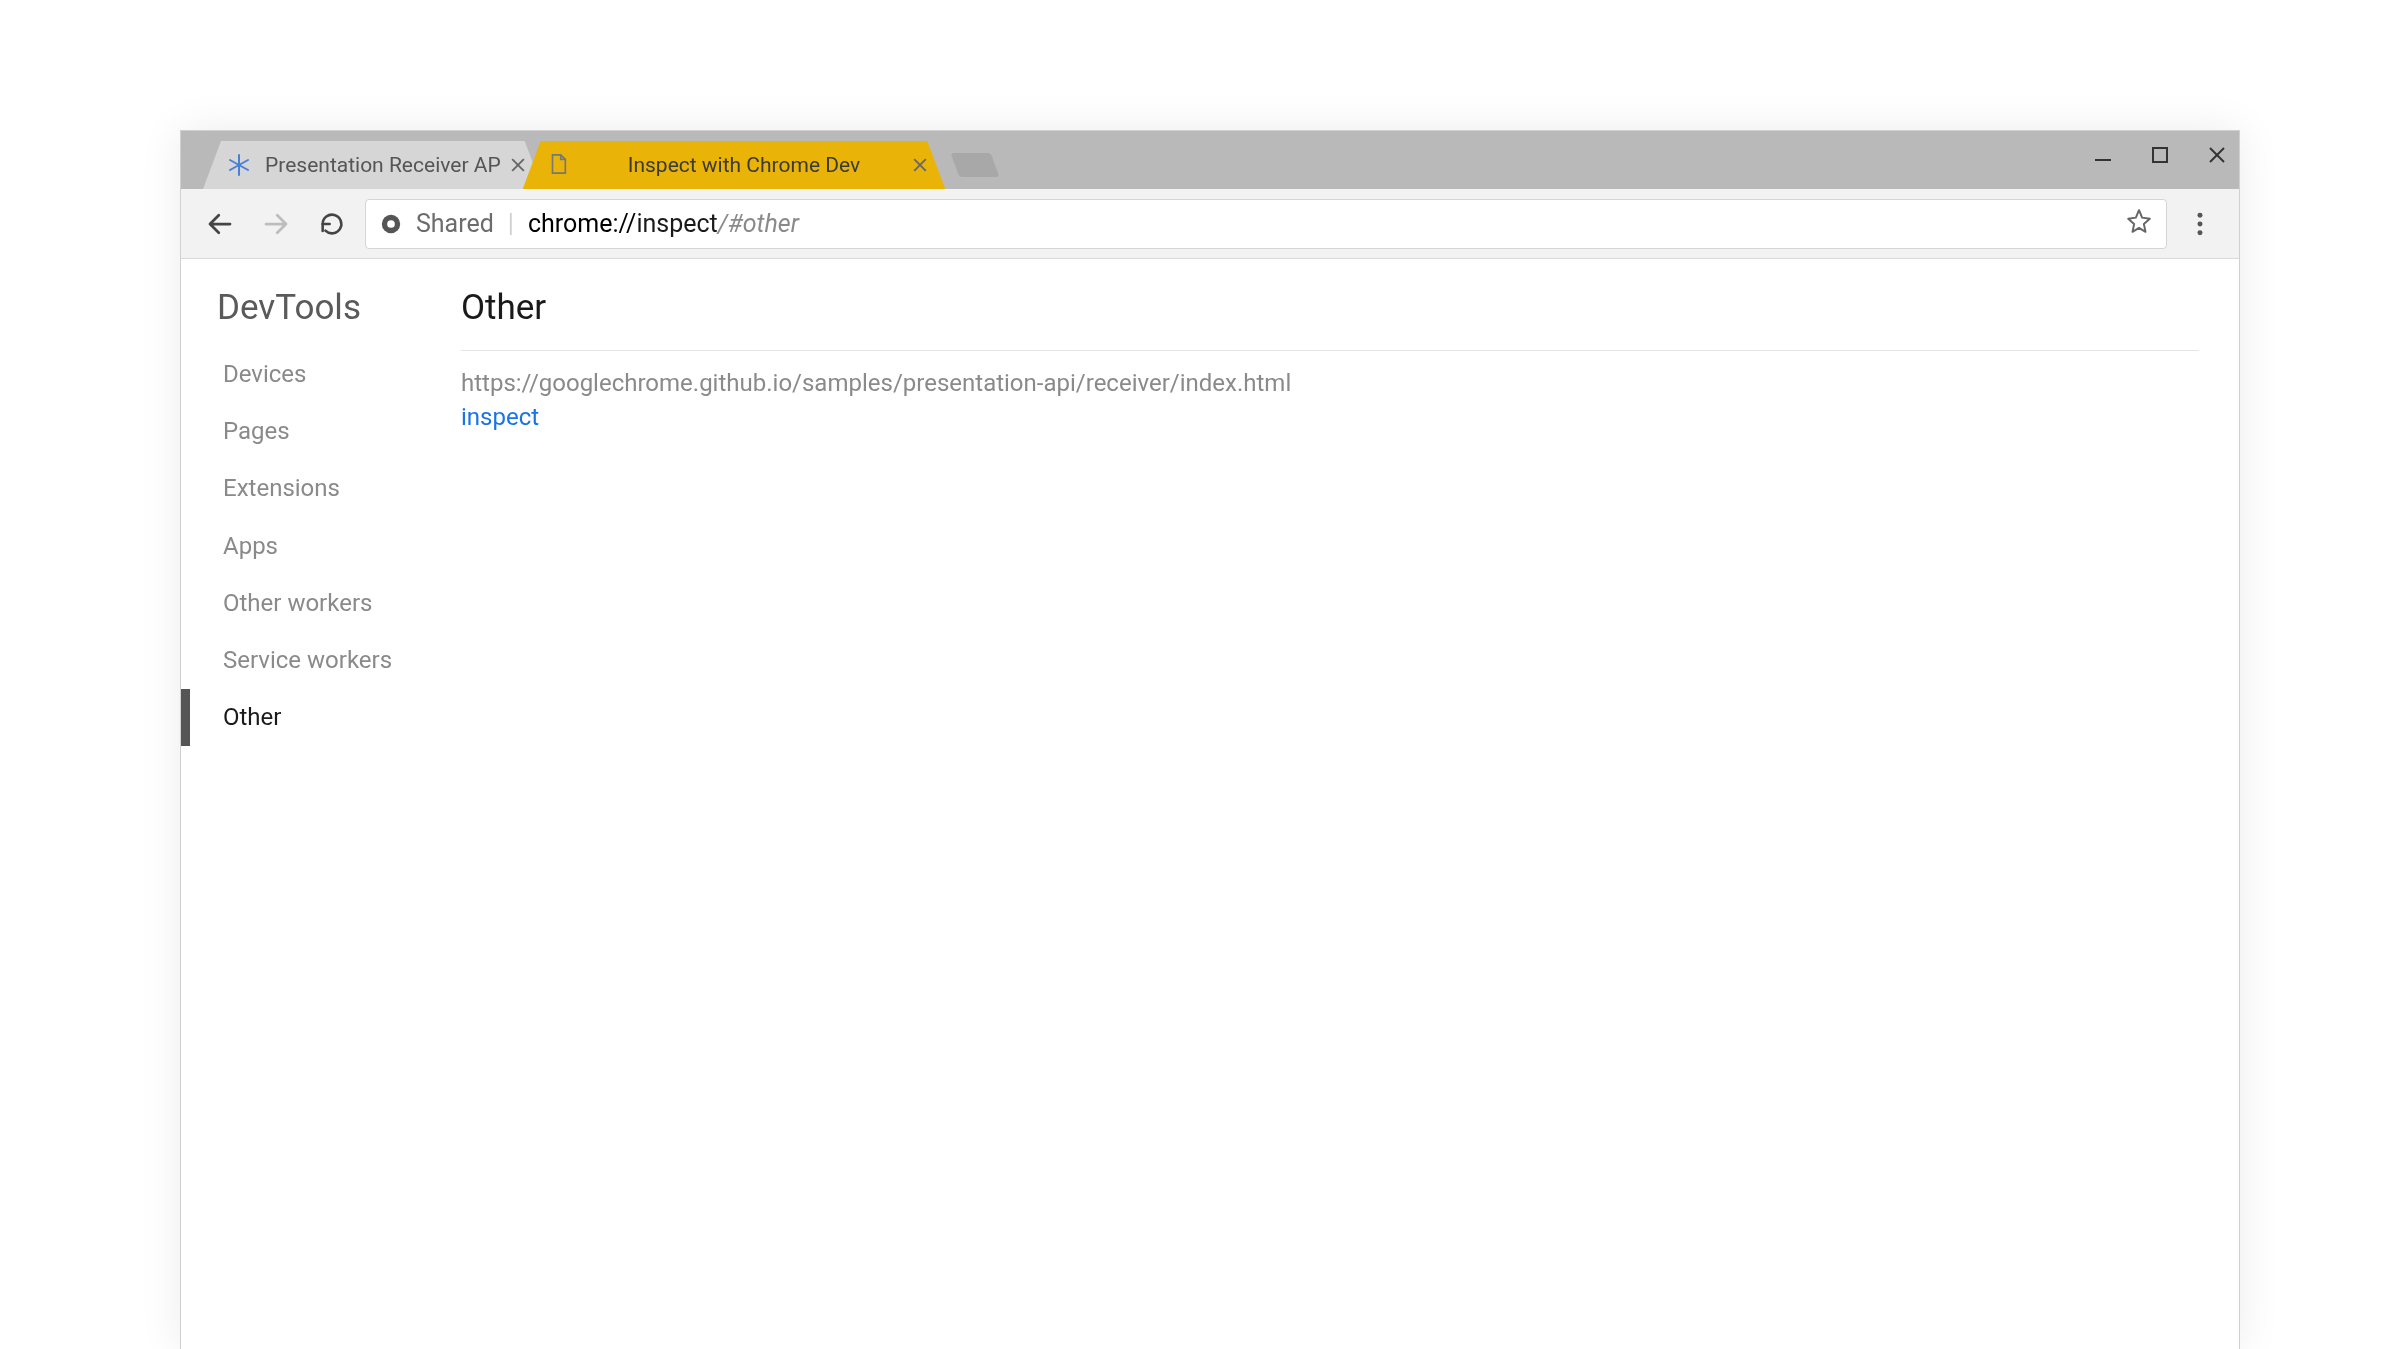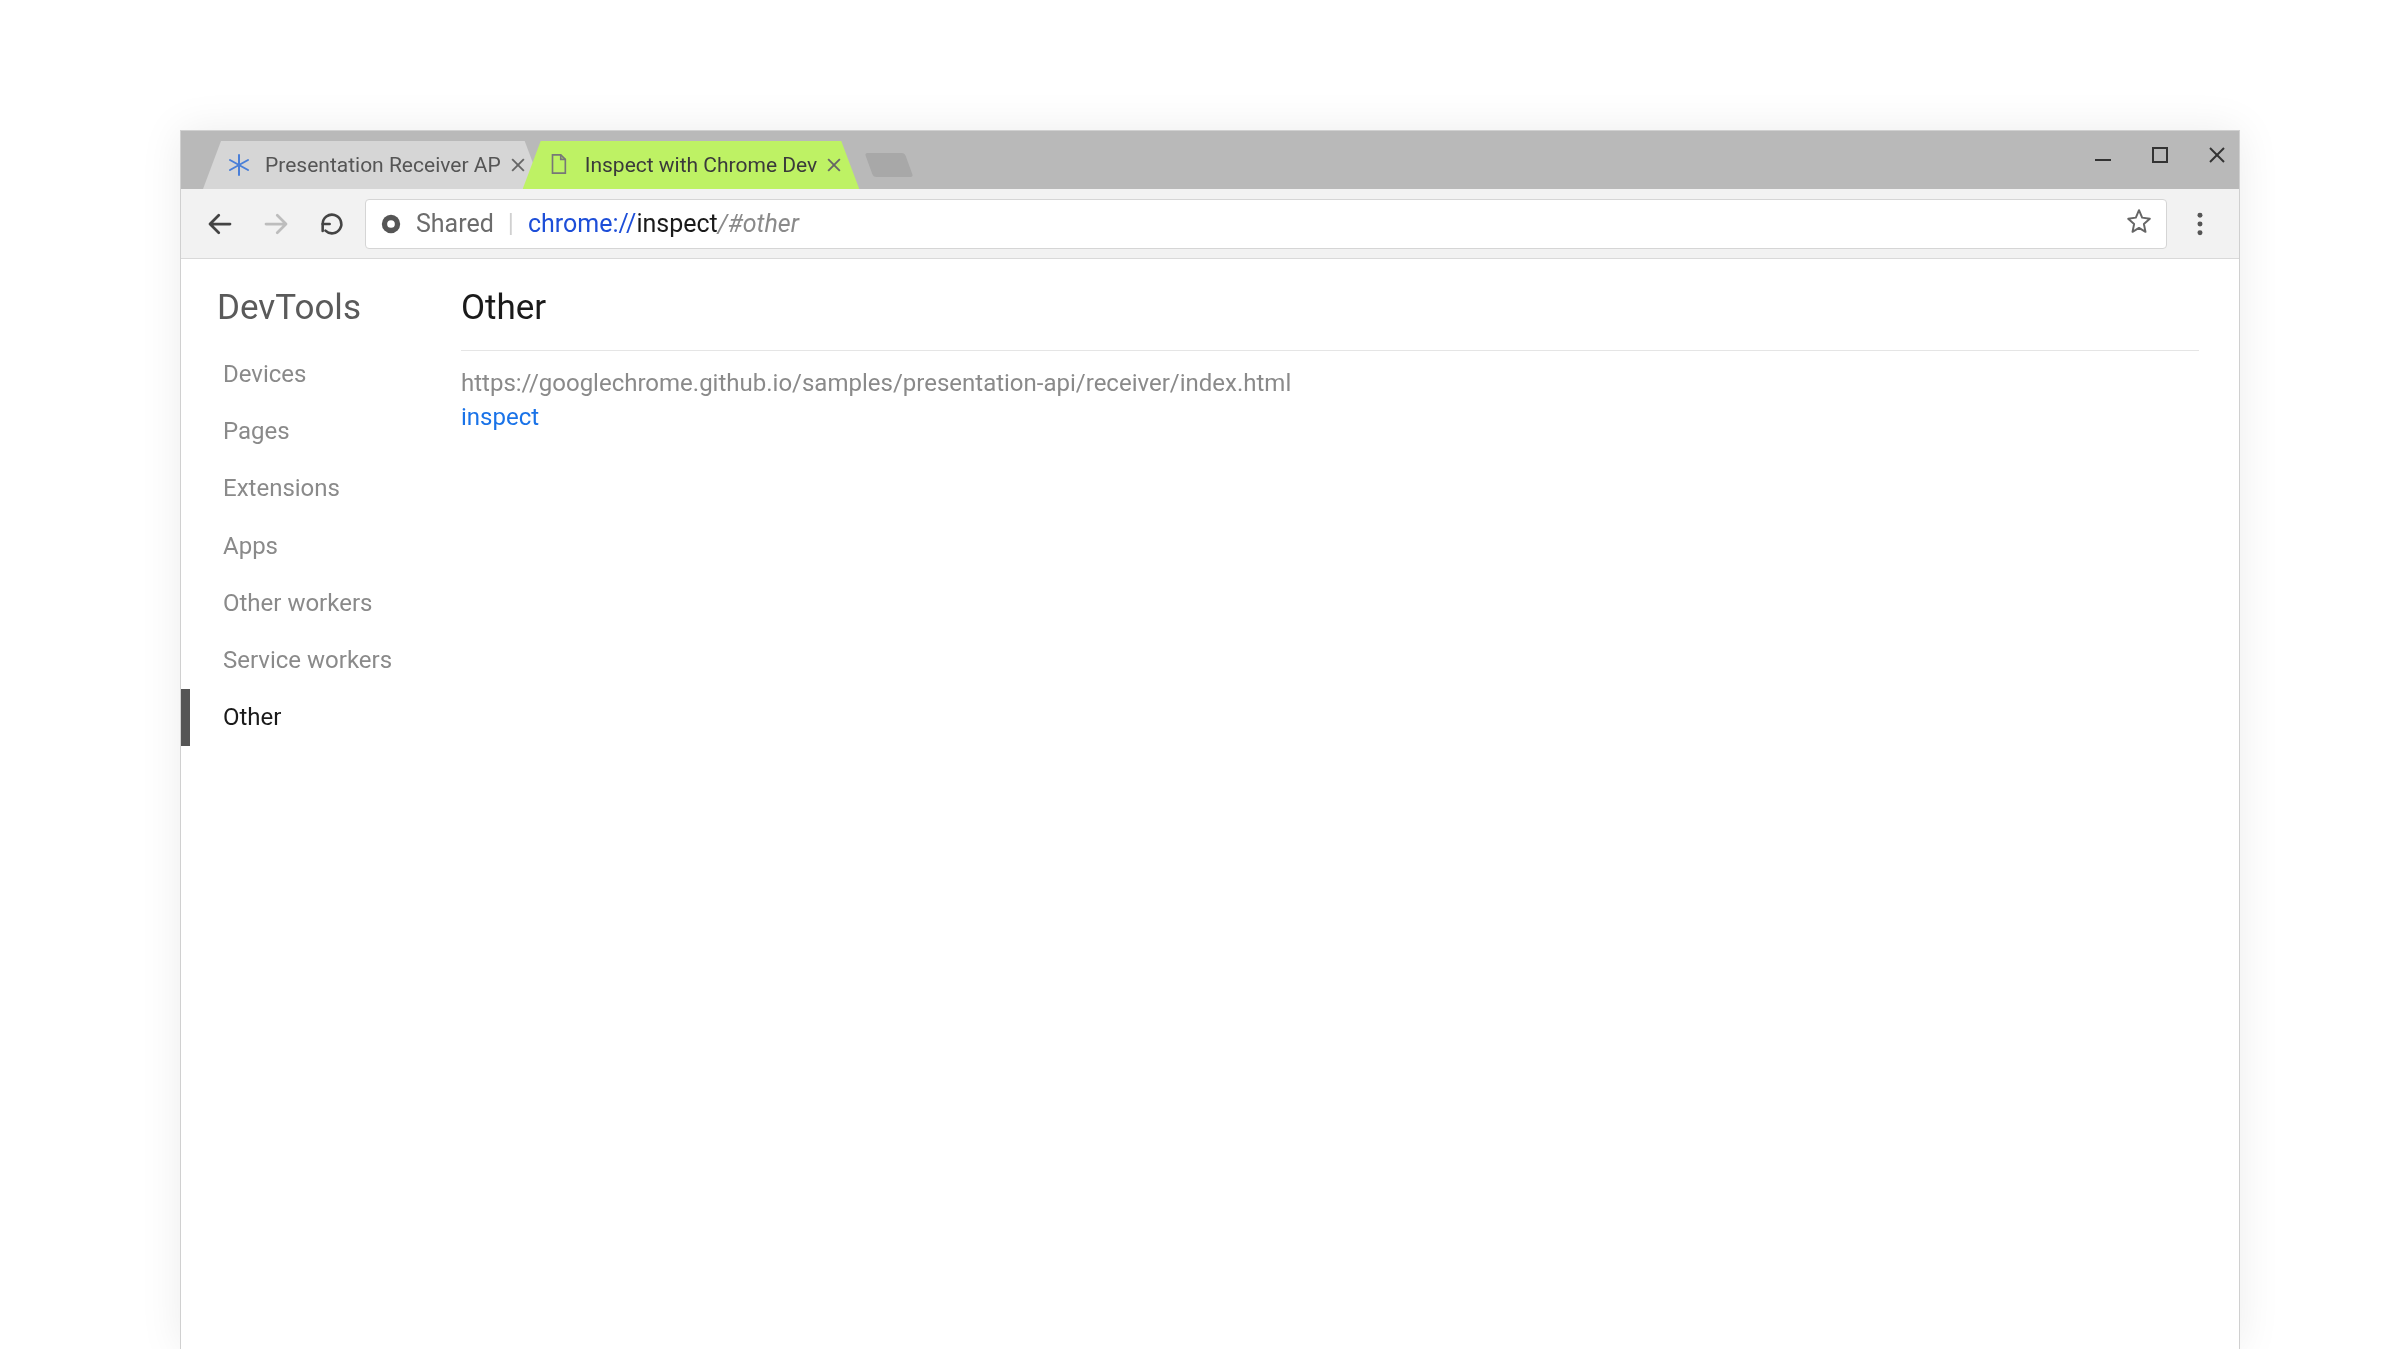--- a/index.html
+++ b/index.html
@@ -42,24 +42,25 @@
       margin-right: 0px;
       justify-content: center;
     }
     .tab.inactive {
       background: #d6d6d6;
       clip-path: polygon(18px 0, calc(100% - 18px) 0, 100% 100%, 0 100%);
       z-index: 1;
       color: #555;
     }
     .tab.active {
-      background: #bef264;
+      background: #eab308;
       clip-path: polygon(18px 0, calc(100% - 18px) 0, 100% 100%, 0 100%);
       z-index: 2;
       margin-left: -20px;
+      gap: 43px;
     }
     .tab .favicon {
       width: 24px;
       height: 24px;
       margin-right: 14px;
       flex-shrink: 0;
     }
     .tab .tab-title {
       flex: 1;
       white-space: nowrap;
@@ -118,21 +119,21 @@
       display: flex;
       align-items: center;
       padding: 0 14px;
       font-size: 25px;
       color: #333;
       gap: 14px;
     }
     .omnibox .secure-icon { display: flex; align-items: center; }
     .omni-chrome-label { color: #6c6c6c; }
     .omni-divider { color: #d0d0d0; }
-    .omni-prefix { color: #1d4ed8; }
+    .omni-prefix { color: #000000; }
     .omni-inspect { color: #1a1a1a; }
     .omni-suffix { color: #8a8a8a; font-style: italic; }
     .omnibox-text { display: flex; gap: 0; }
     .star-btn {
       margin-left: auto;
       color: #707070;
     }
     .menu-btn {
       width: 46px; height: 46px;
       display: flex; align-items: center; justify-content: center;

